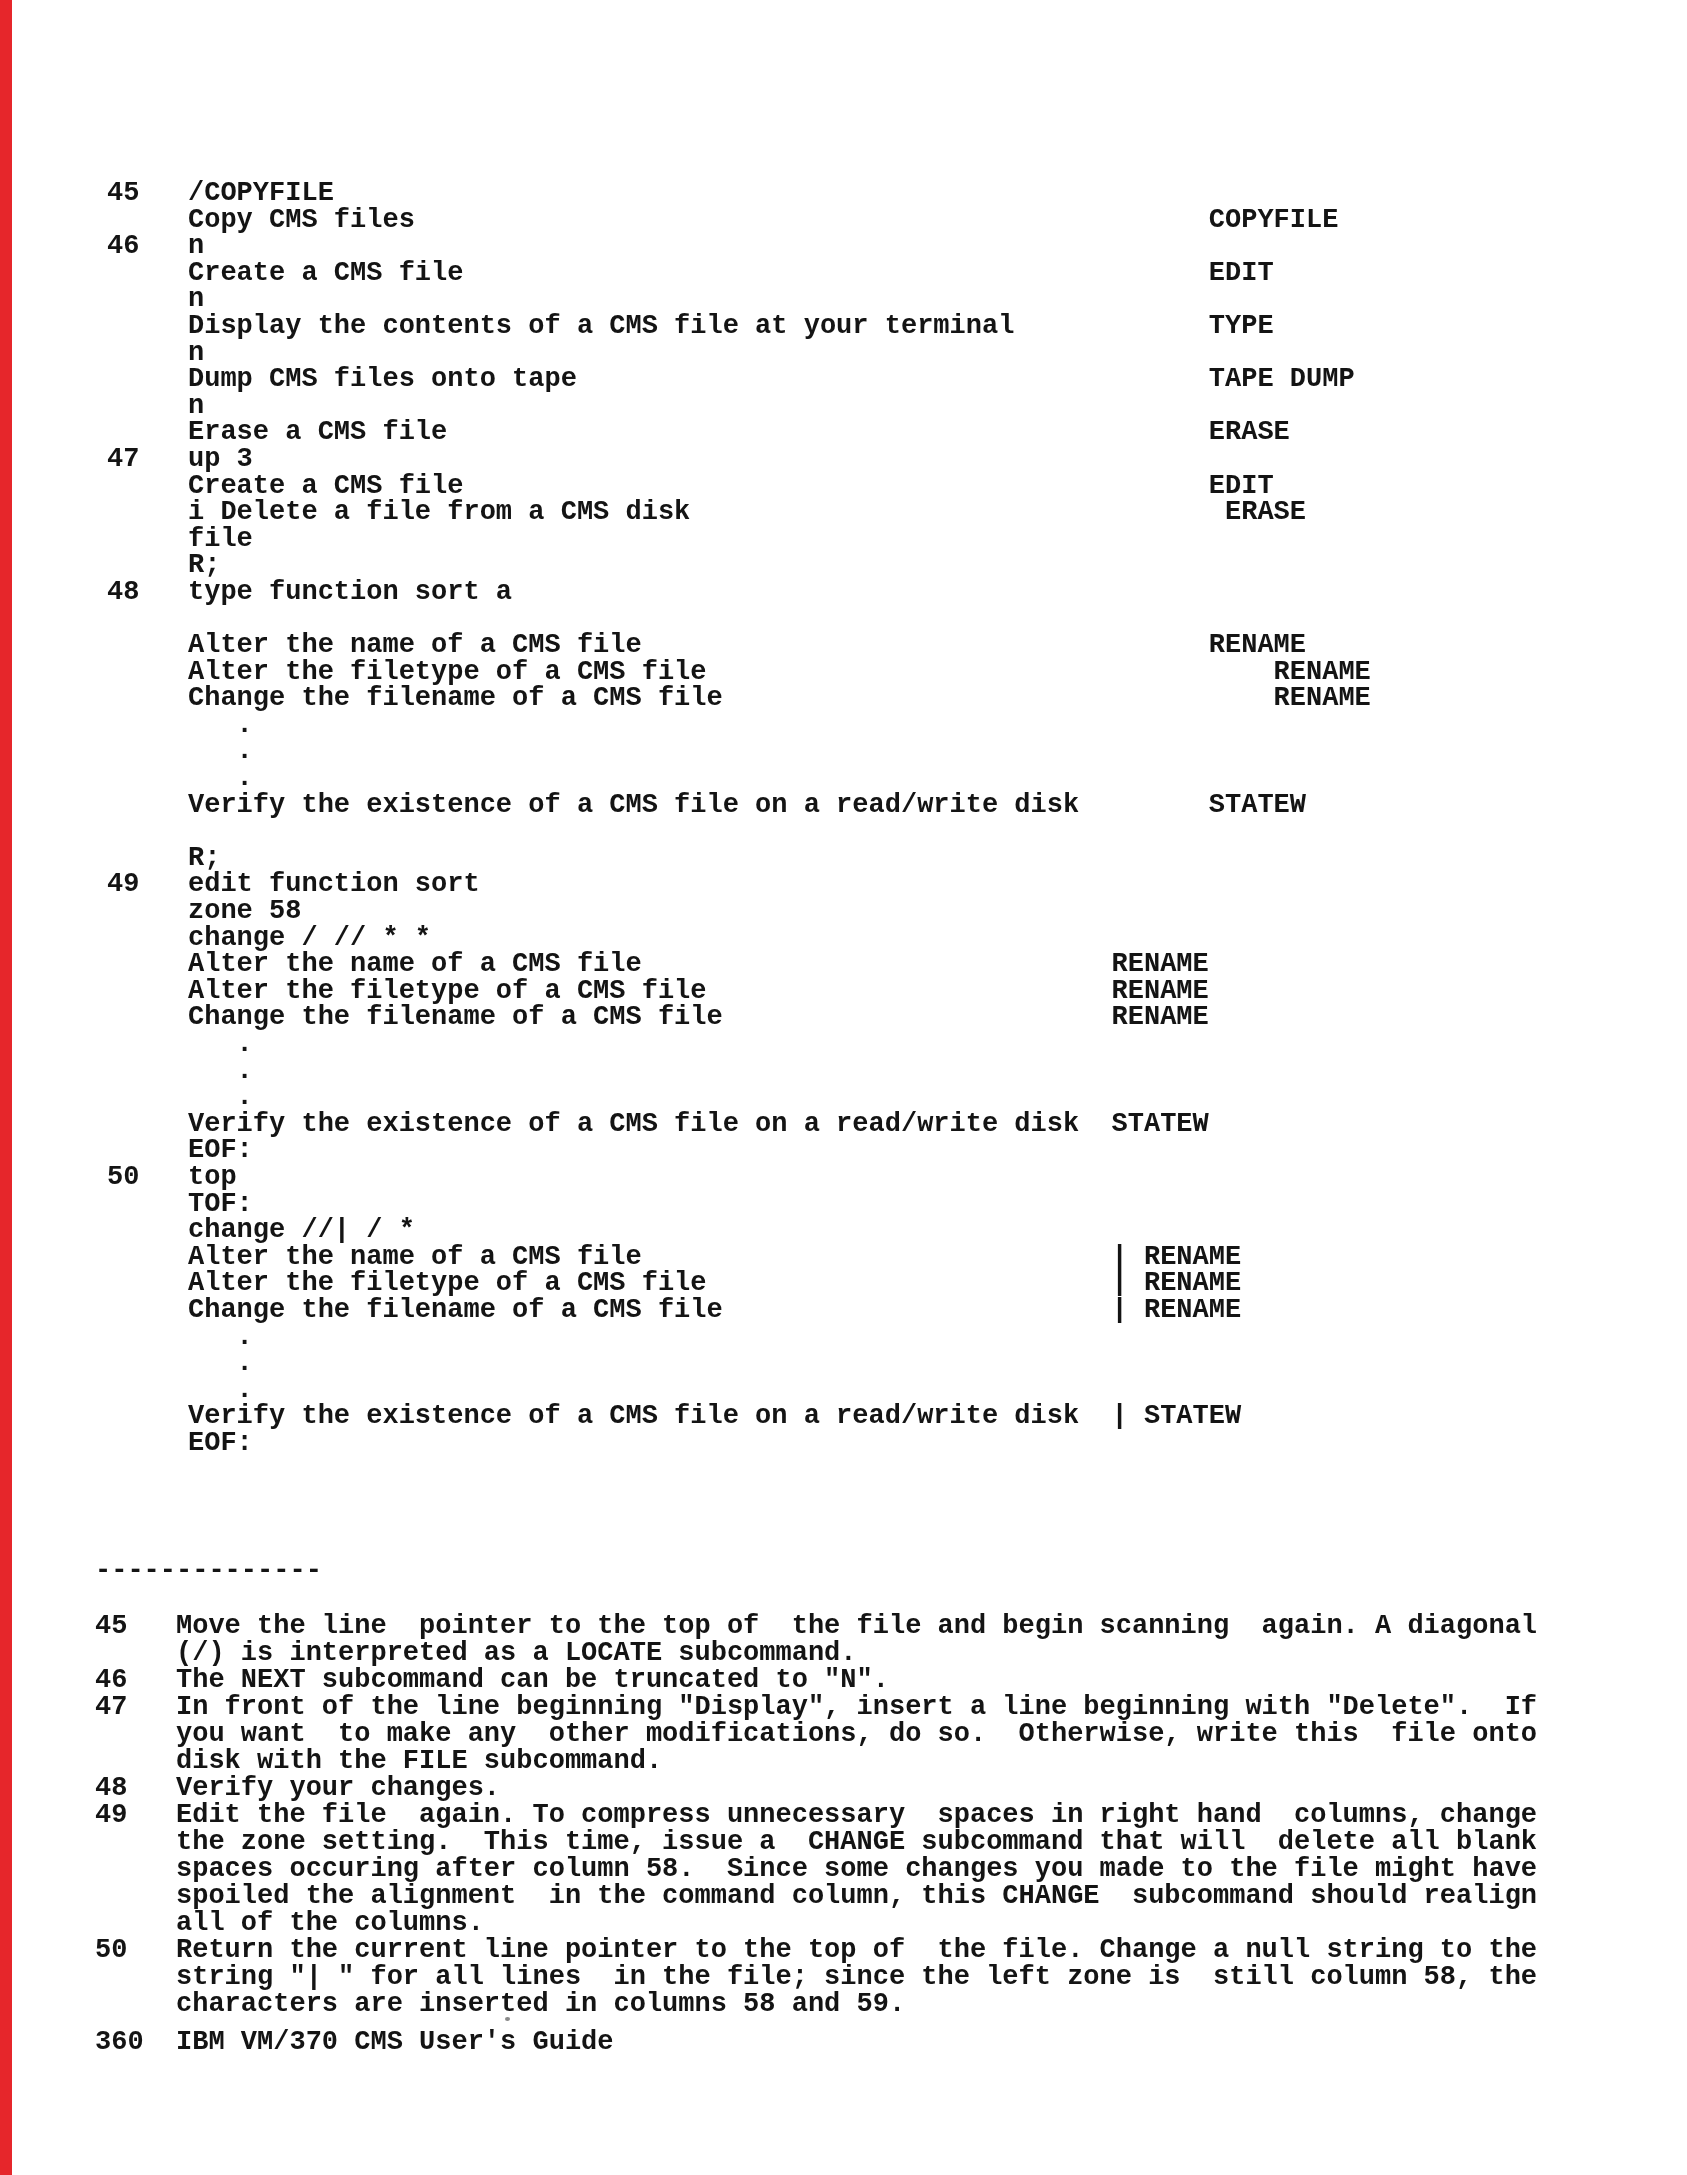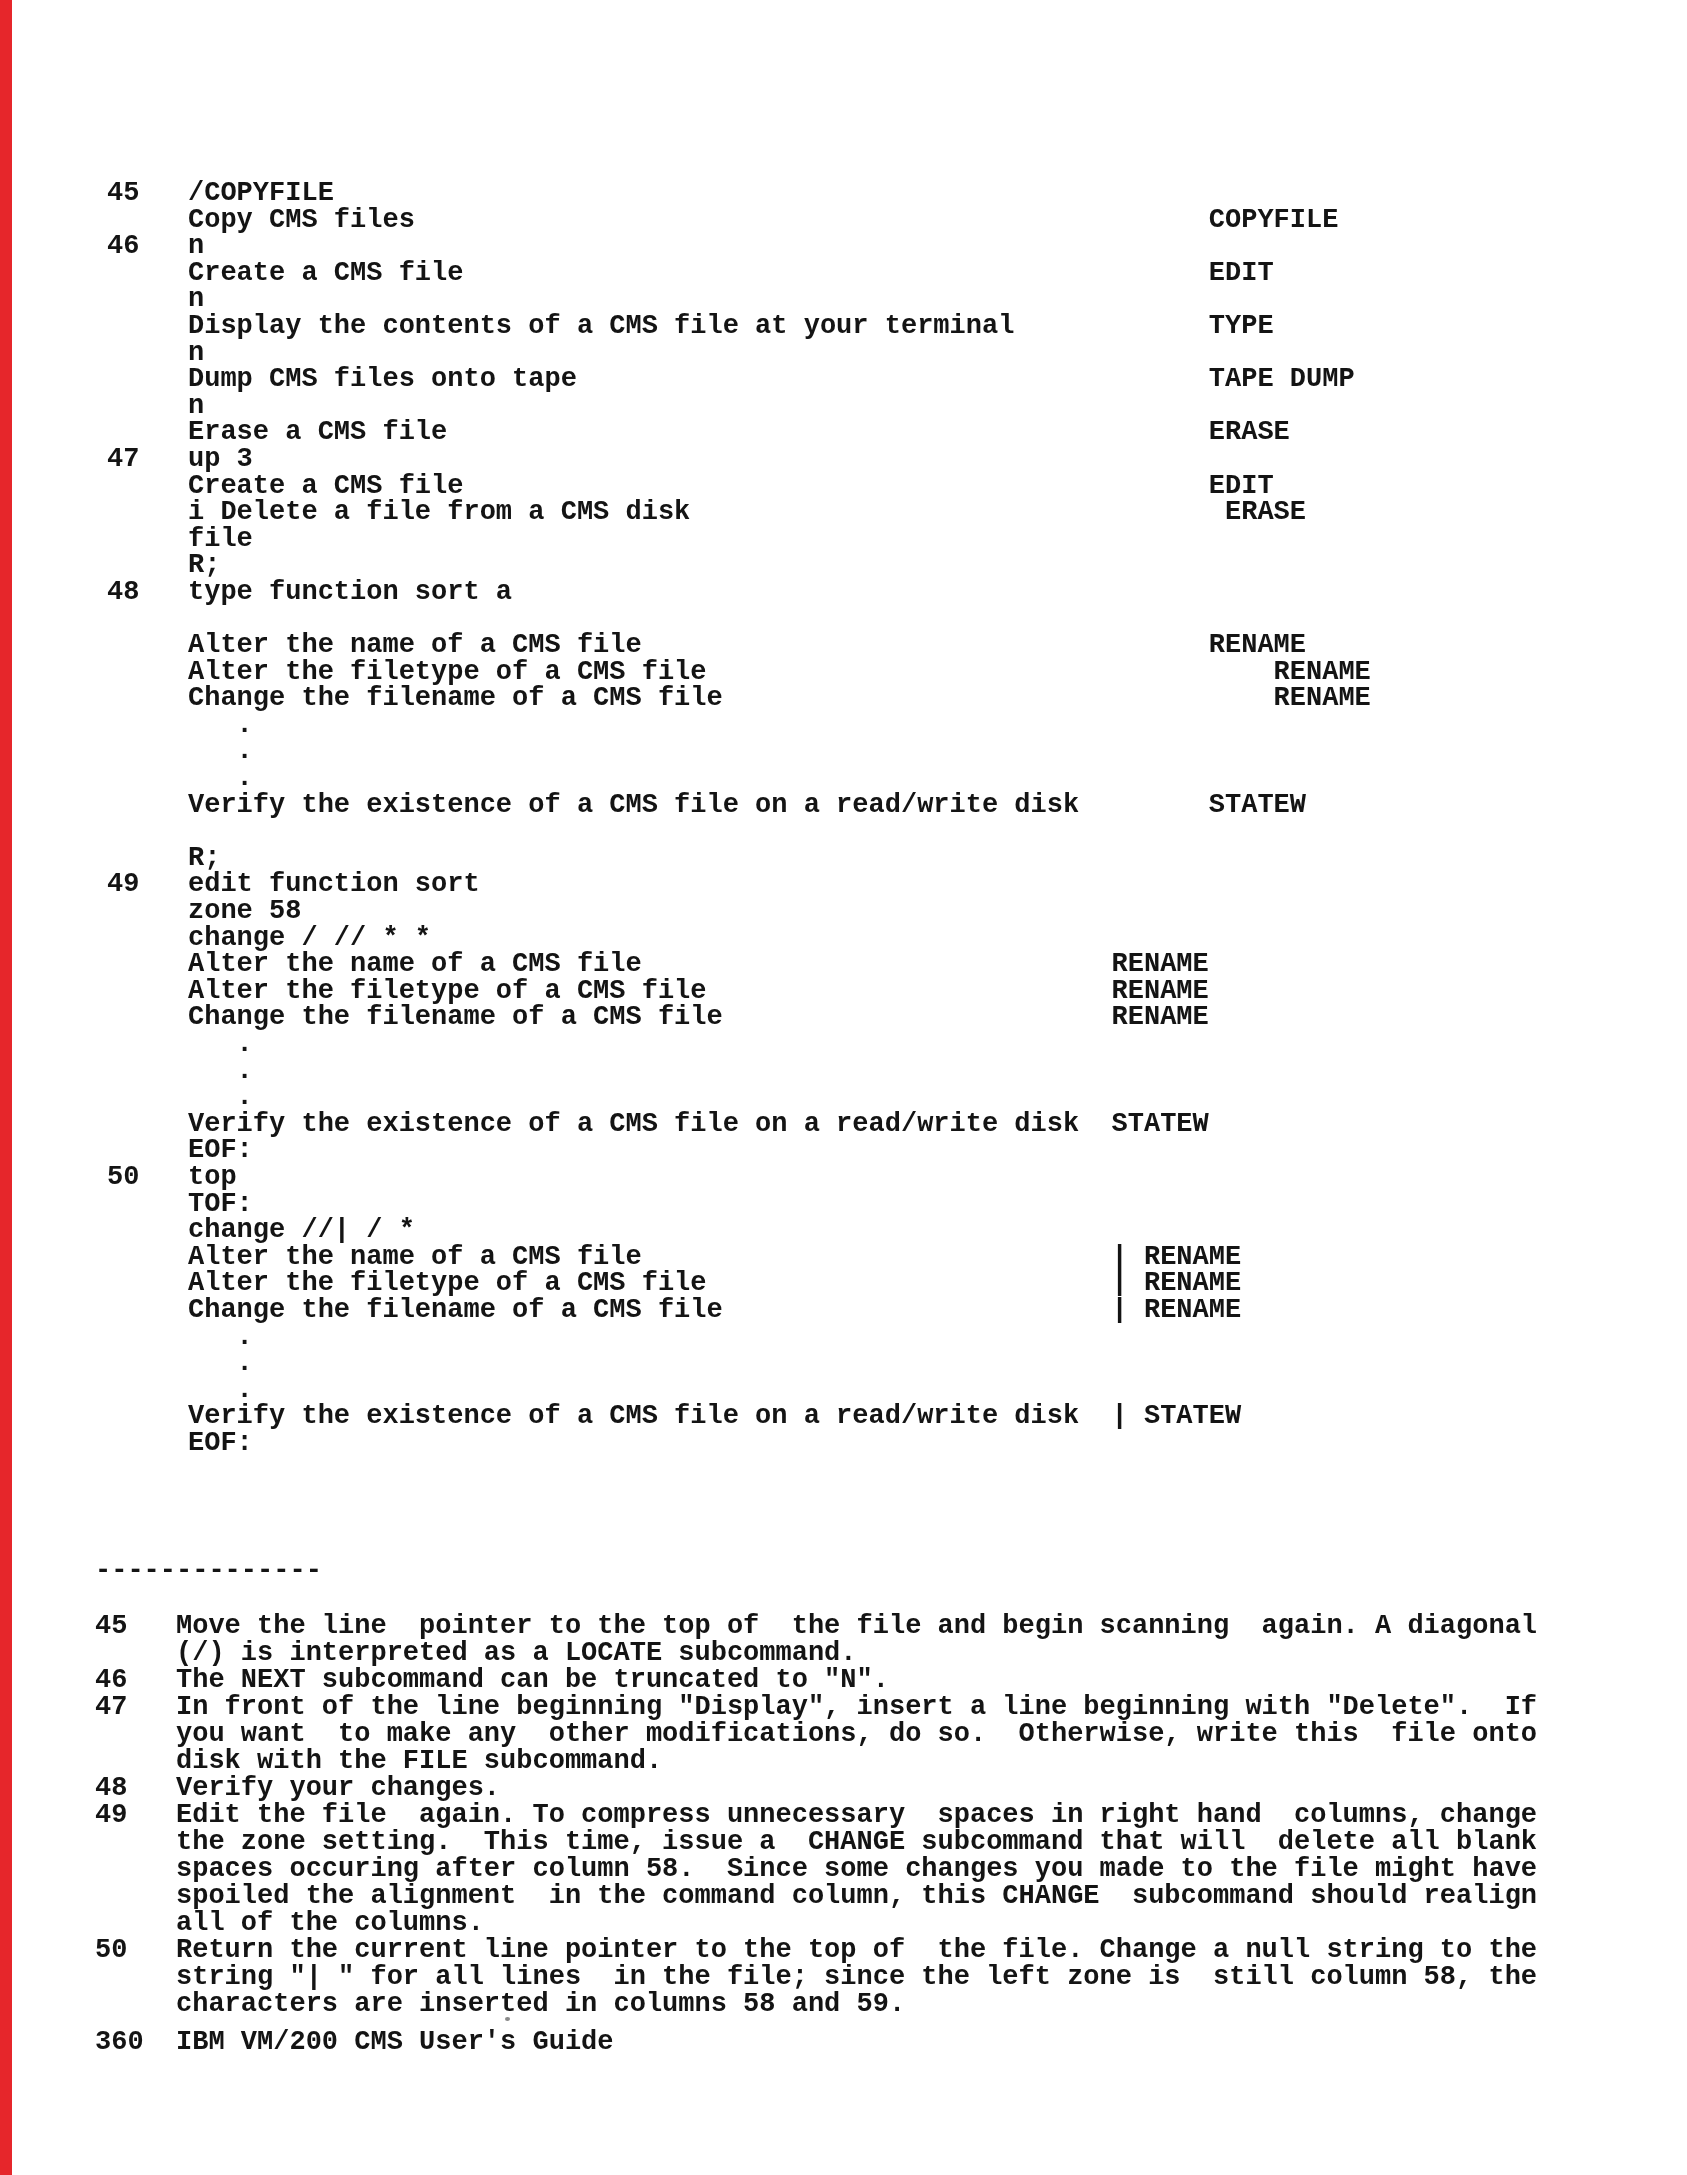--- a/index.html
+++ b/index.html
@@ -102,16 +102,16 @@
 48   Verify your changes.
 49   Edit the file  again. To compress unnecessary  spaces in right hand  columns, change
      the zone setting.  This time, issue a  CHANGE subcommand that will  delete all blank
      spaces occuring after column 58.  Since some changes you made to the file might have
      spoiled the alignment  in the command column, this CHANGE  subcommand should realign
      all of the columns.
 50   Return the current line pointer to the top of  the file. Change a null string to the
      string "| " for all lines  in the file; since the left zone is  still column 58, the
      characters are inserted in columns 58 and 59.</pre>
 
-<pre id="footer">360  IBM VM/200 CMS User's Guide</pre>
+<pre id="footer">360  IBM VM/370 CMS User's Guide</pre>
 
 <div class="speck"></div>
 
 
 </body></html>

